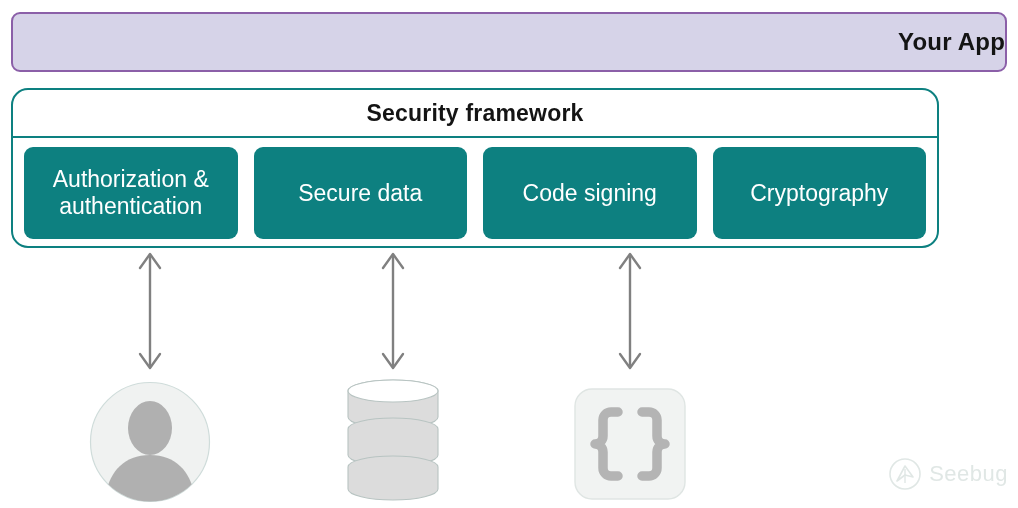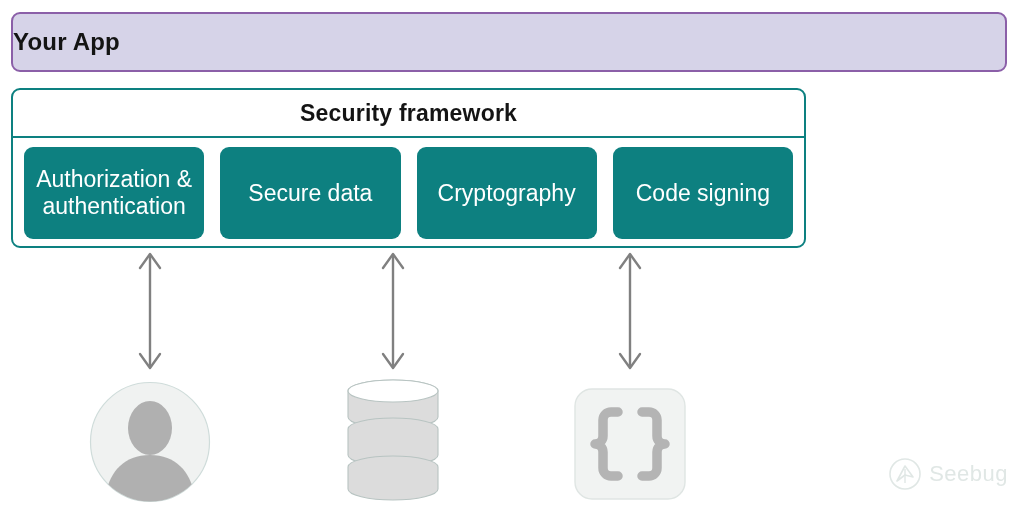--- a/index.html
+++ b/index.html
@@ -22,40 +22,40 @@
     left: 11px;
     top: 12px;
     width: 996px;
     height: 60px;
     box-sizing: border-box;
     background: #d6d3e8;
     border: 2.5px solid #8b5fa8;
     border-radius: 9px;
     display: flex;
     align-items: center;
-    justify-content: flex-start;
+    justify-content: flex-end;
   }
   #app-banner .title {
     font-size: 24px;
     font-weight: bold;
     color: #141414;
     letter-spacing: 0.2px;
   }
 
   
   #framework-box {
     position: absolute;
     left: 11px;
     top: 88px;
-    width: 795px;
+    width: 928px;
     height: 160px;
     box-sizing: border-box;
     background: #ffffff;
     border: 2px solid #0d8080;
-    border-radius: 9px;
+    border-radius: 17px;
   }
   #framework-title-row {
     height: 46px;
     display: flex;
     align-items: center;
     justify-content: center;
     border-bottom: 2px solid #0d8080;
   }
   #framework-title-row .title {
     font-size: 23px;
@@ -133,22 +133,22 @@
 </div>
 
 <div id="framework-box">
   <div id="framework-title-row">
     <span class="title">Security framework</span>
   </div>
   <div id="chip-row">
     <div class="chip">Authorization &amp;
 authentication</div>
     <div class="chip">Secure data</div>
+    <div class="chip">Code signing</div>
     <div class="chip">Cryptography</div>
-    <div class="chip">Code signing</div>
   </div>
 </div>
 
 <svg class="arrow" style="left:133px;" viewBox="0 0 34 126">
   <line x1="17" y1="8" x2="17" y2="118" stroke="#808080" stroke-width="2.4"></line>
   <polyline points="7,20 17,6 27,20" fill="none" stroke="#808080" stroke-width="2.4" stroke-linecap="round" stroke-linejoin="round"></polyline>
   <polyline points="7,106 17,120 27,106" fill="none" stroke="#808080" stroke-width="2.4" stroke-linecap="round" stroke-linejoin="round"></polyline>
 </svg>
 
 <svg class="arrow" style="left:376px;" viewBox="0 0 34 126">

